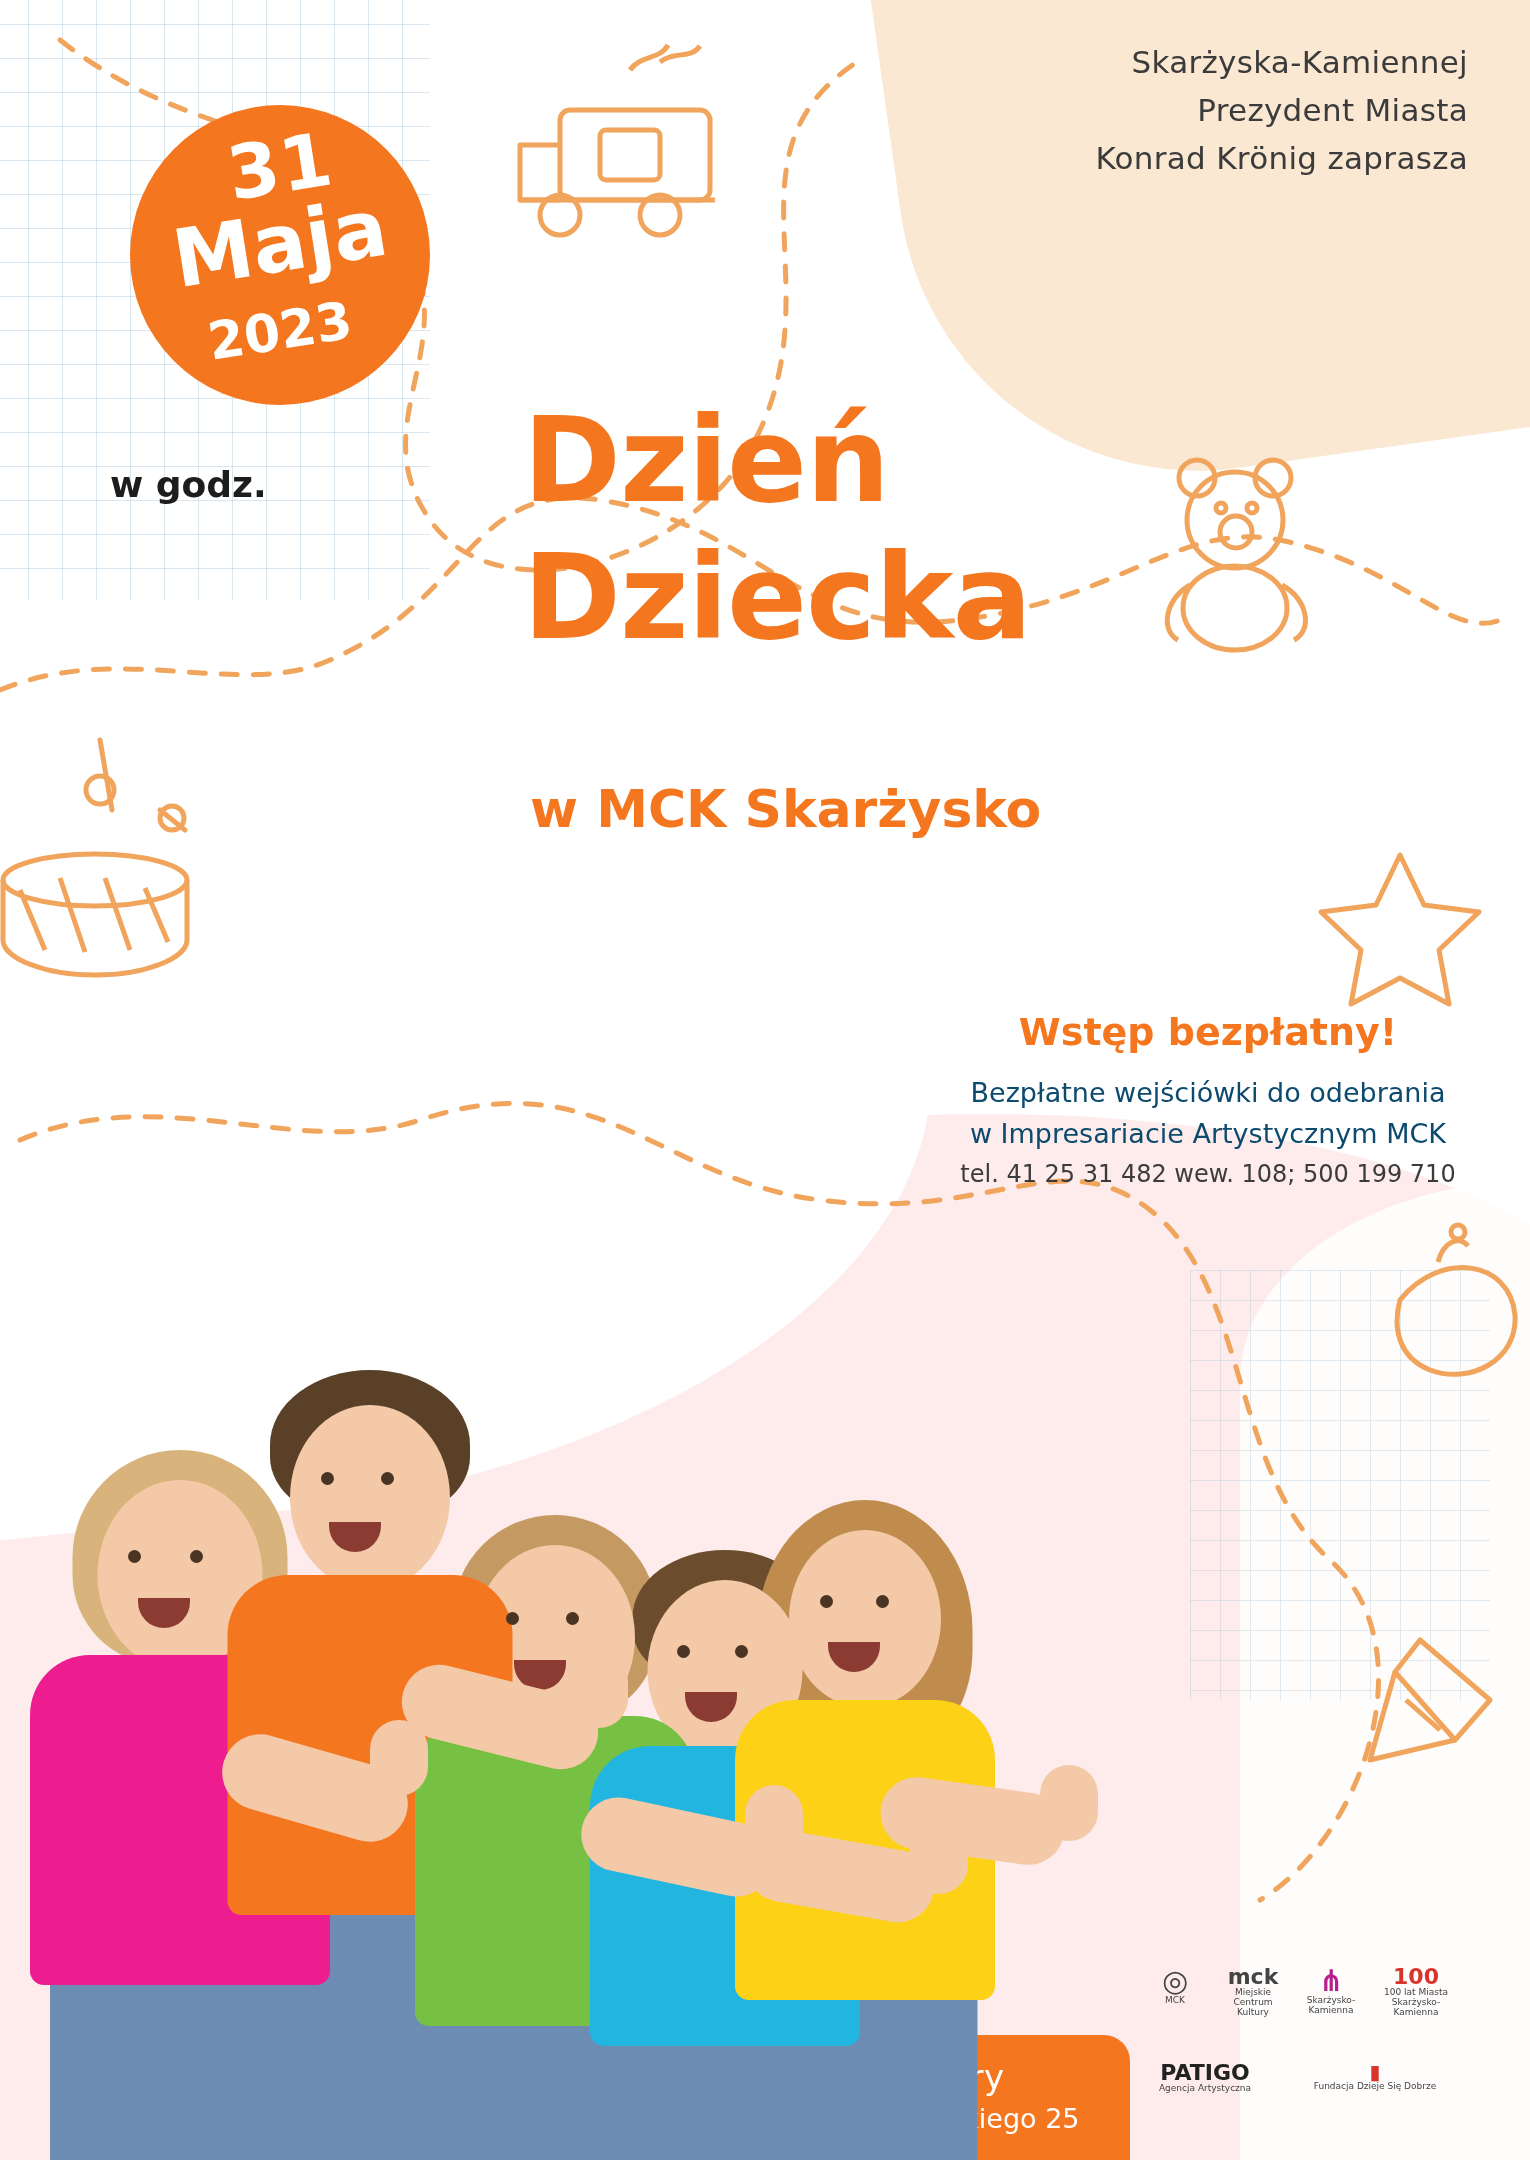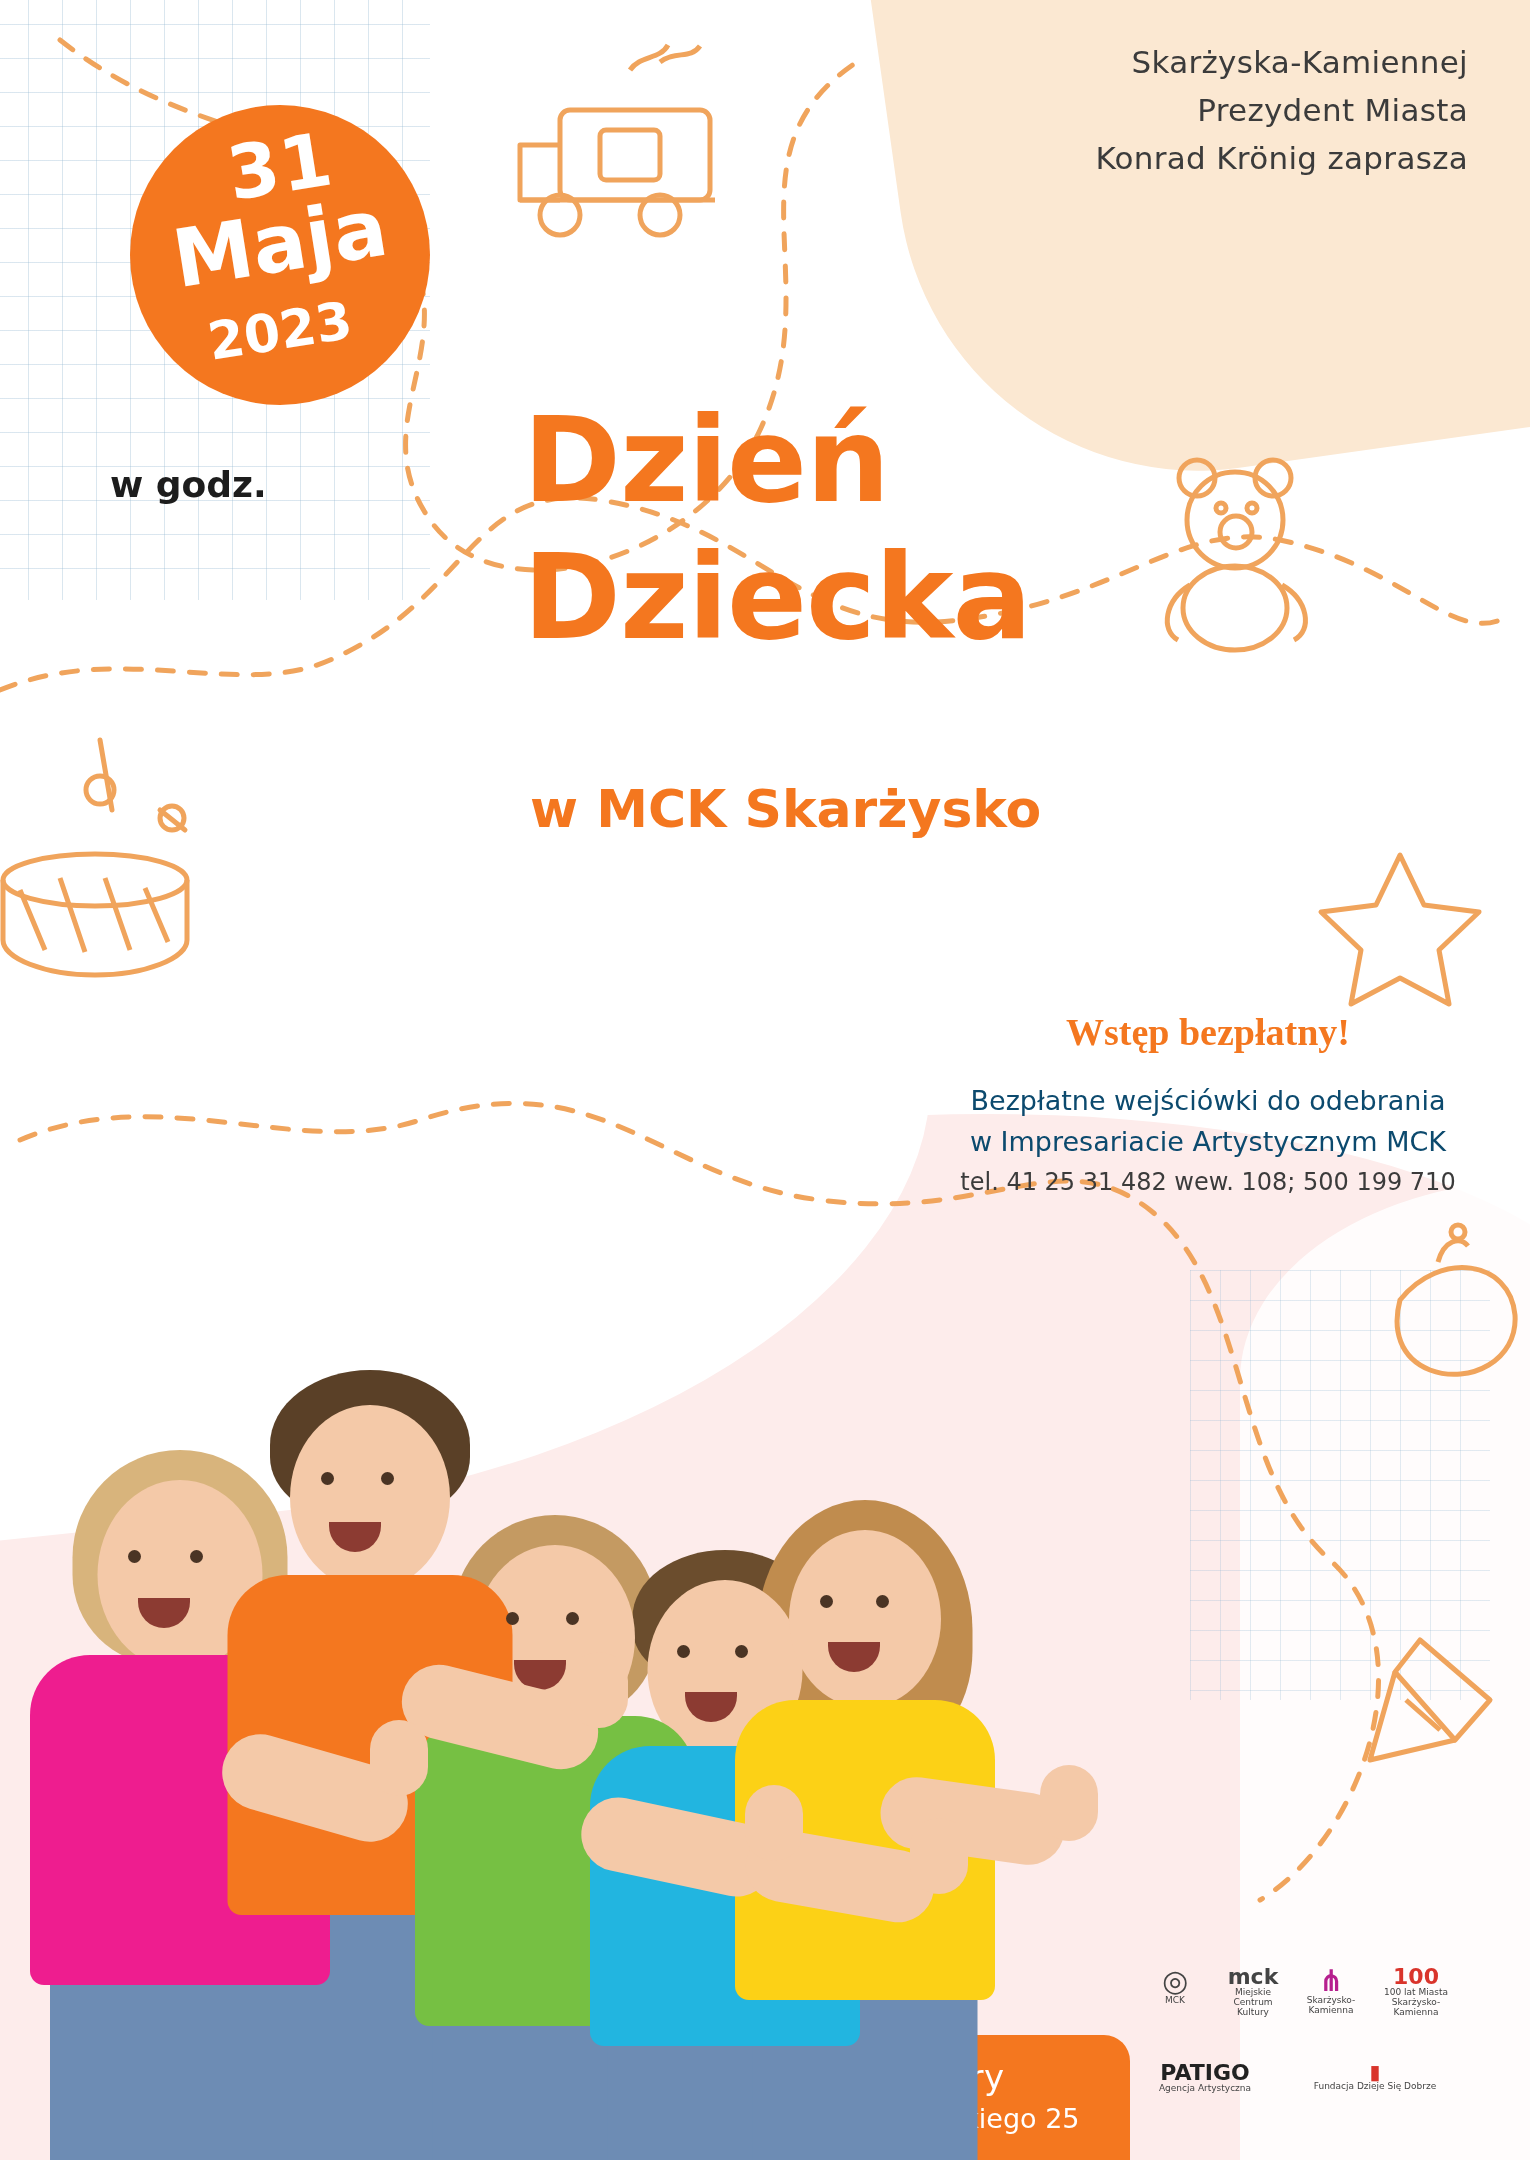--- a/index.html
+++ b/index.html
@@ -185,22 +185,21 @@
     position: absolute;
     right: 62px;
     top: 1010px;
     width: 520px;
     text-align: center;
   }
   .free-entry-title {
     color: #f4771f;
     font-size: 38px;
     font-weight: 700;
-    margin-bottom: 26px;
-    font-family: Liberation Serif, serif;
+    margin-bottom: 18px;
   }
   .free-entry-line {
     color: #0c4a6e;
     font-size: 27px;
     line-height: 1.52;
   }
   .free-entry-tel {
     color: #3b3b3b;
     font-size: 24px;
     margin-top: 6px;

